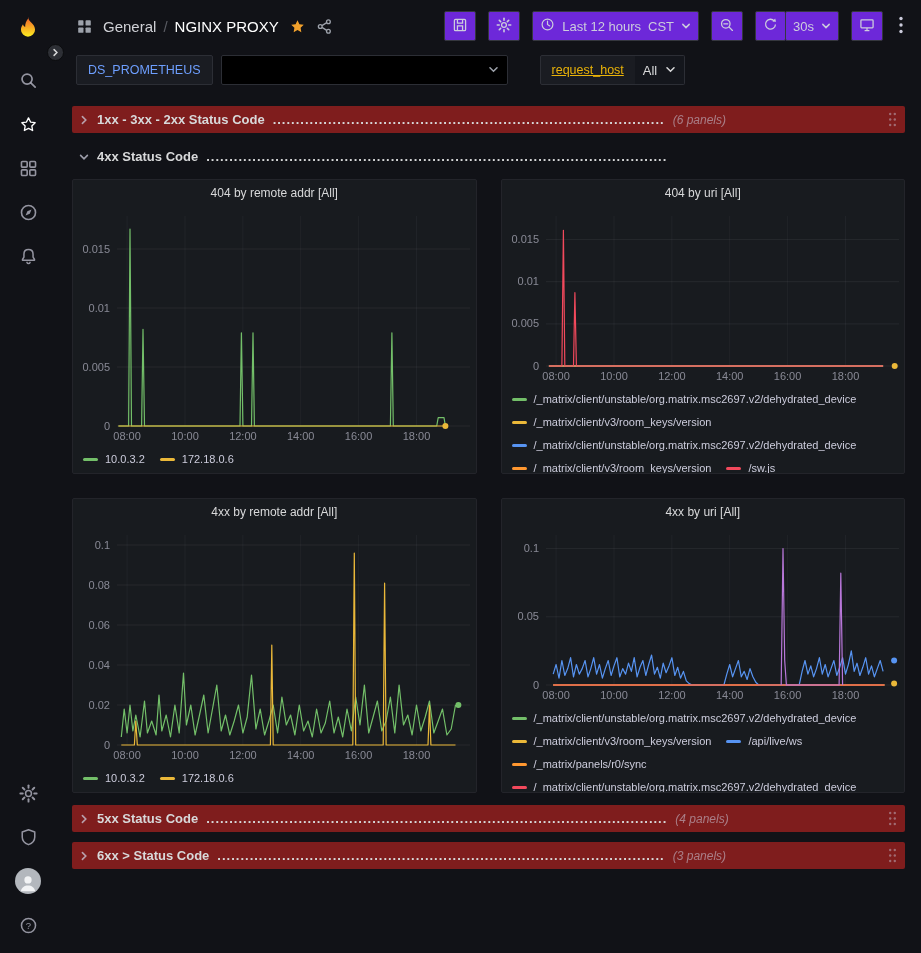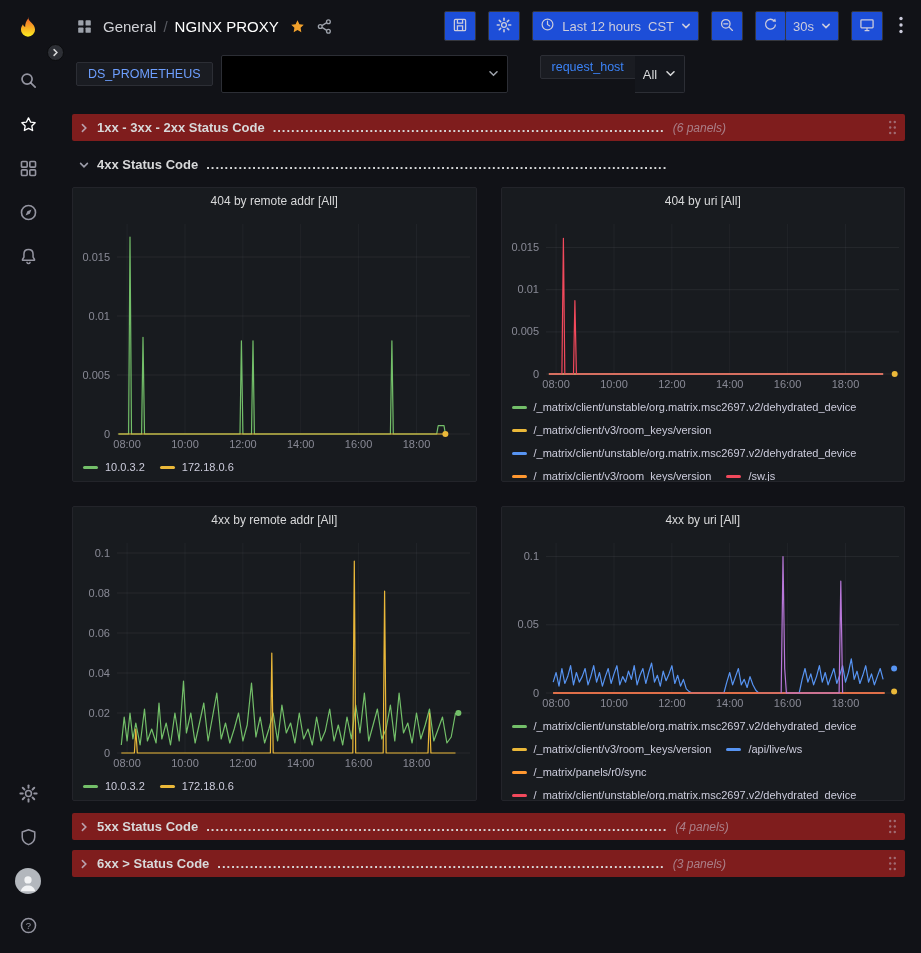--- a/index.html
+++ b/index.html
@@ -47,40 +47,40 @@
   .breadcrumb { display: flex; align-items: center; gap: 7px; font-size: 15px; }
   .crumb-folder { color: #d0d1d6; text-decoration: none; cursor: pointer; }
   .crumb-sep { color: #5a5c63; }
   .crumb-title { color: #ffffff; font-weight: 500; text-decoration: none; cursor: pointer; }
   .icon-link { background: none; border: none; color: #9da2ab; cursor: pointer; display: flex; align-items: center; padding: 0; }
   .star-filled { color: #F2A12C; }
 
   .nav-right { display: flex; align-items: center; gap: 12px; }
   .tool-btn {
     height: 30px; min-width: 30px; padding: 13px 7px;
-    background: #1d4ed8; border: 1px solid #35373e; border-radius: 2px;
+    background: #6d28d9; border: 1px solid #35373e; border-radius: 2px;
     color: #ccccdc; display: flex; align-items: center; justify-content: center; gap: 7px;
     font-size: 13px; font-family: inherit; cursor: pointer;
   }
   .tool-btn svg { flex: 0 0 auto; }
   .btn-group { display: flex; }
   .btn-group .tool-btn + .tool-btn { margin-left: -1px; }
   .kebab-btn { background: none; border: none; color: #ccccdc; cursor: pointer; padding: 0 4px; display: flex; }
 
   
   .submenu { display: flex; align-items: center; padding: 3px 20px 9px; gap: 8px; }
   .var-chip {
-    height: 24px; display: flex; align-items: center; padding: 0 11px;
+    height: 30px; display: flex; align-items: center; padding: 0 11px;
     background: #1a1c22; border: 1px solid #2c2e35; border-radius: 2px;
     font-size: 12.5px; font-weight: 500;
   }
   .var-chip.ds-label { color: #6E9FFF; }
-  .var-chip.host-label { color: #3b82f6; }
+  .var-chip.host-label { color: #eab308; text-decoration: underline; }
   .var-select {
-    height: 38px; display: flex; align-items: center; justify-content: flex-end;
+    height: 30px; display: flex; align-items: center; justify-content: flex-end;
     border: 1px solid #2c2e35; border-radius: 2px; color: #9da2ab; cursor: pointer;
     font-size: 13px; padding: 0 8px;
   }
   .var-select.redacted { width: 287px; background: #000000; }
   .var-select.host-value { background: #14161c; color: #d8d9da; gap: 8px; margin-left: -8px; border-left: none; }
   .host-group { display: flex; margin-left: 24px; }
   .host-group .var-chip { border-radius: 2px 0 0 2px; }
   .host-group .var-select { border-radius: 0 2px 2px 0; margin-left: -1px; }
 
   

